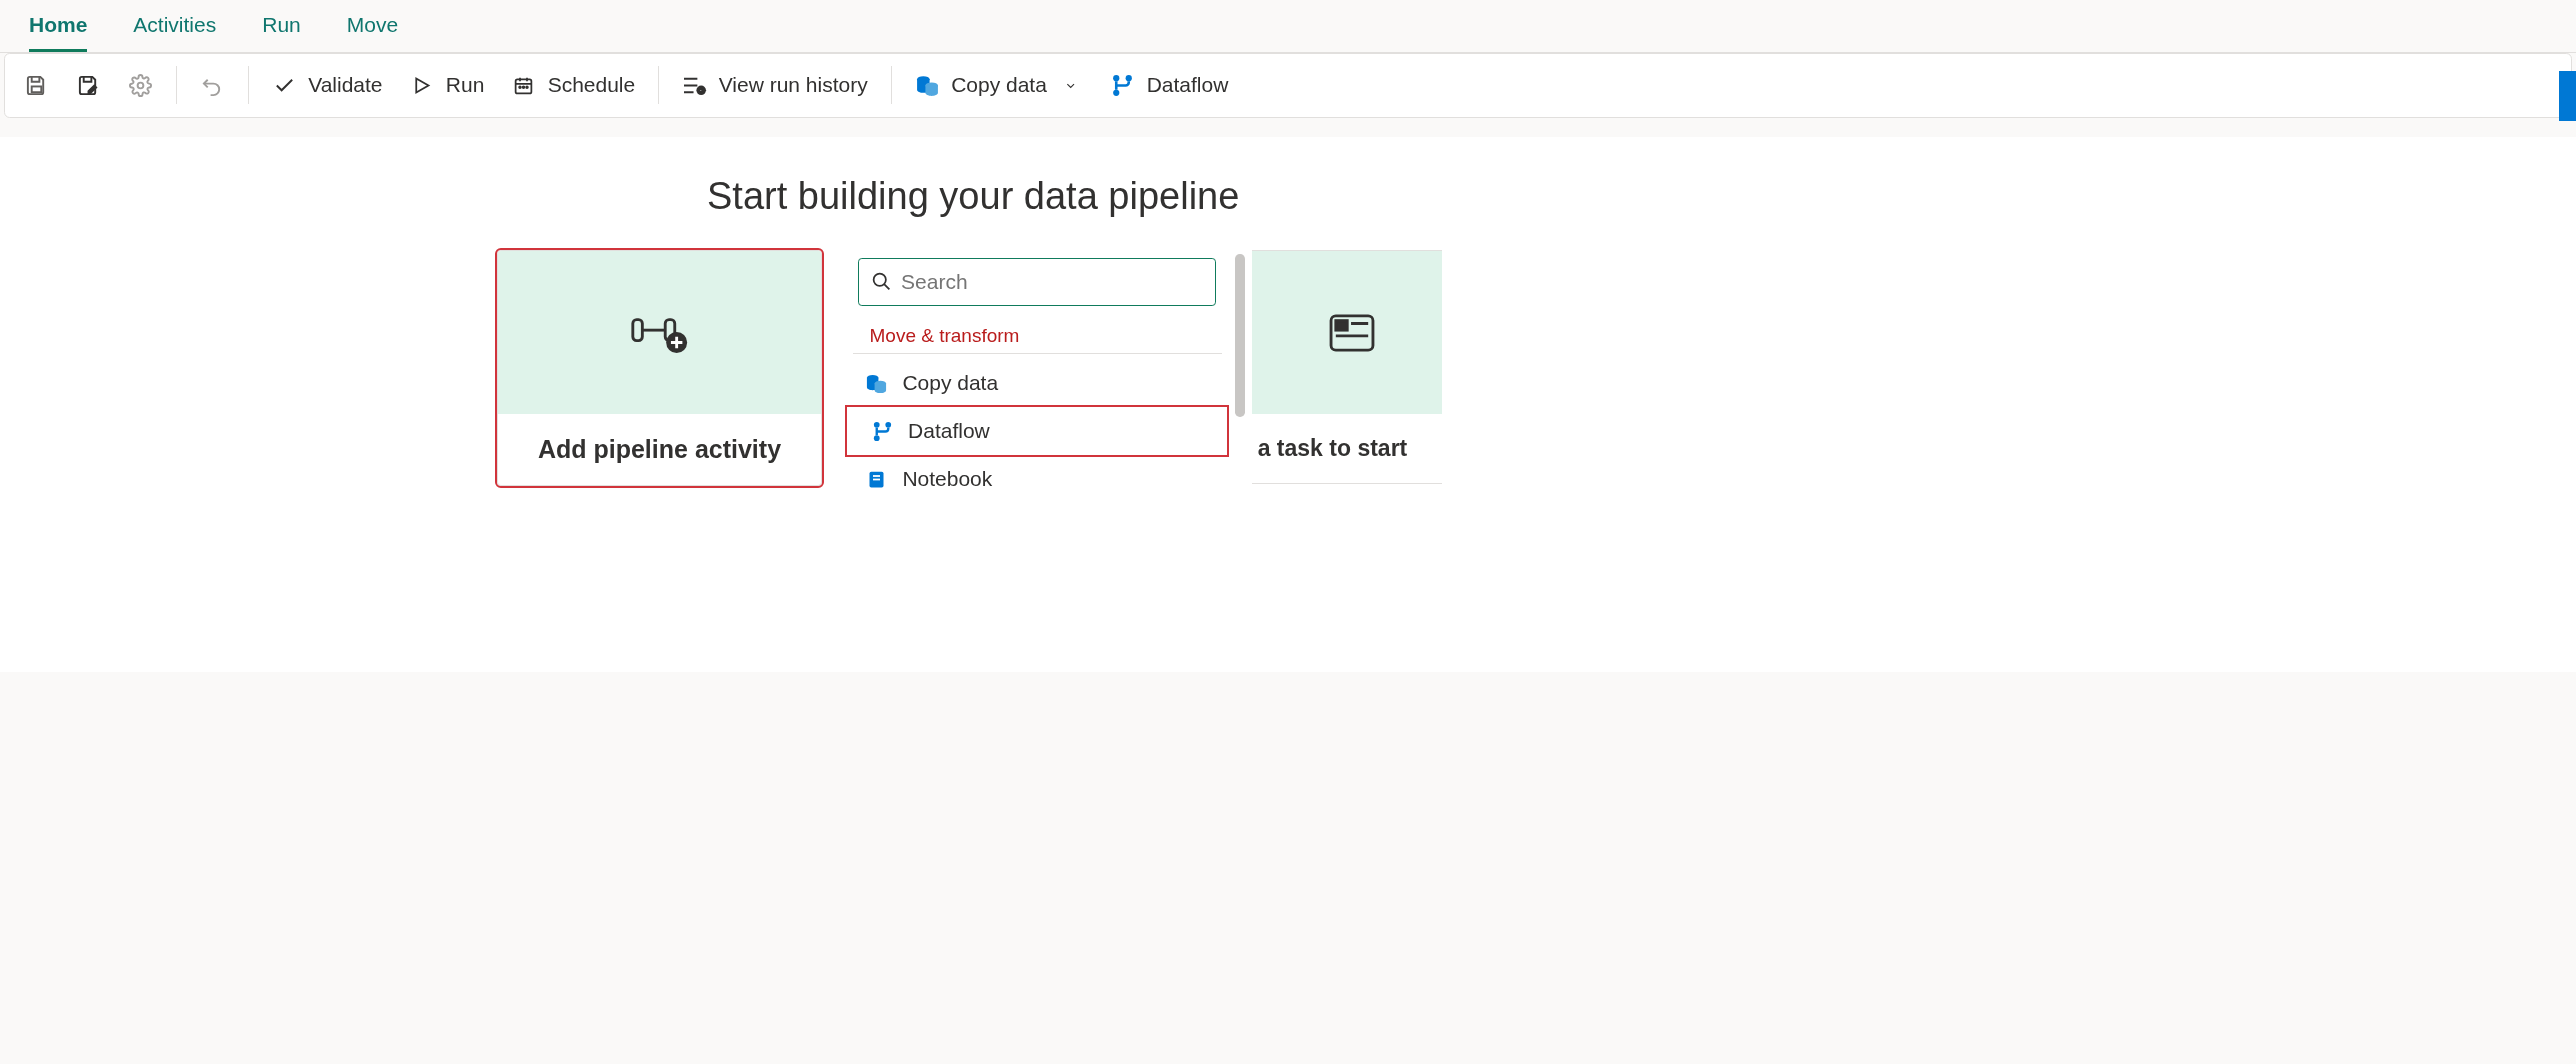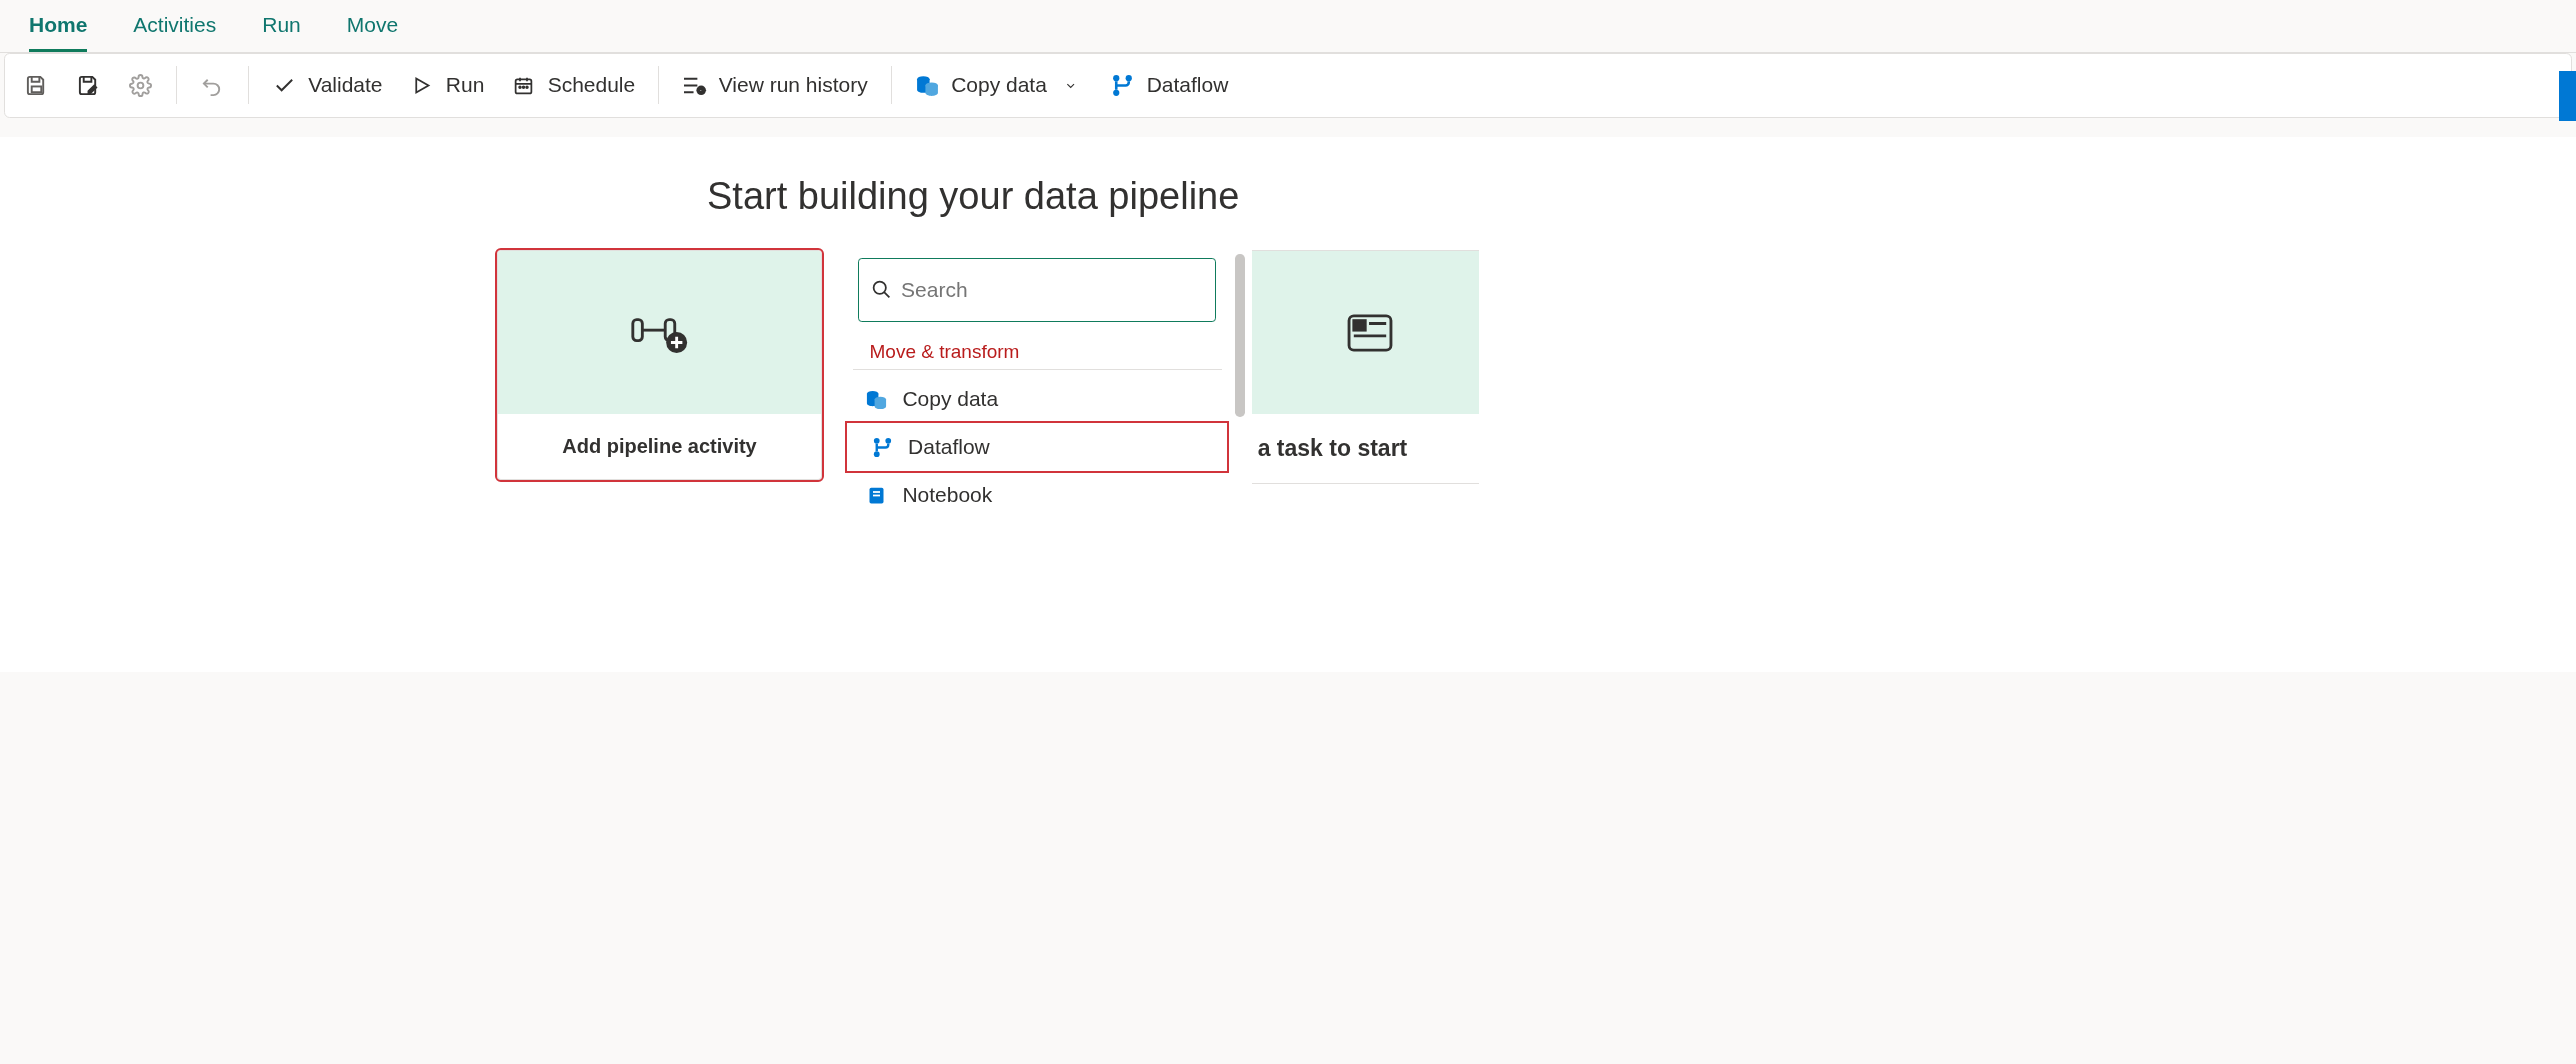--- a/index.html
+++ b/index.html
@@ -86,34 +86,34 @@
       background: #fff;
     }
     .card .card-top {
       height: 163px;
       background: #dff3ea;
       display:flex; align-items:center; justify-content:center;
     }
     .card .card-bottom {
       padding: 21px 9.6px;
       text-align: center;
-      font-size: 20px;
+      font-size: 25px;
       font-weight: 600;
     }
     .red-border { outline: 2.9px solid #d1343b; }
     
     .dropdown {
       width: 392px;
       background:#fff;
       padding: 7.6px 0 11.5px;
       position: relative;
     }
     .search-box {
       margin: 0 17px 11.5px;
-      height: 64px;
+      height: 48px;
       border: 1.9px solid #0f7b5c;
       border-radius: 3.8px;
       display:flex; align-items:center;
       padding: 0 11.5px;
       gap:9.6px;
     }
     .search-box input {
       border:none; outline:none;
       font-size: 21px;
       flex:1;
@@ -137,21 +137,21 @@
     .menu-item .mi-icon { width:25px; height:25px; display:inline-flex; align-items:center; justify-content:center; }
     .scroll-track {
       position:absolute;
       right: -11.5px; top: 3.8px;
       width: 9.6px; height: 163px;
       background:#c8c6c4;
       border-radius: 4.8px;
     }
     
     .right-card {
-      width: 227px;
+      width: 190px;
       border-top: 1px solid #e1dfdd;
       border-bottom: 1px solid #e1dfdd;
       overflow:hidden;
     }
     .right-card .card-top { height:163px; background:#dff3ea; display:flex; align-items:center; justify-content:center; padding-left:9.6px;}
     .right-card .card-bottom { padding:21px 5.7px; font-size:23px; font-weight:600; white-space:nowrap;}
     
     .edge-slice {
       position:absolute; right:0; top:71px;
       width:17px; height:50px;

